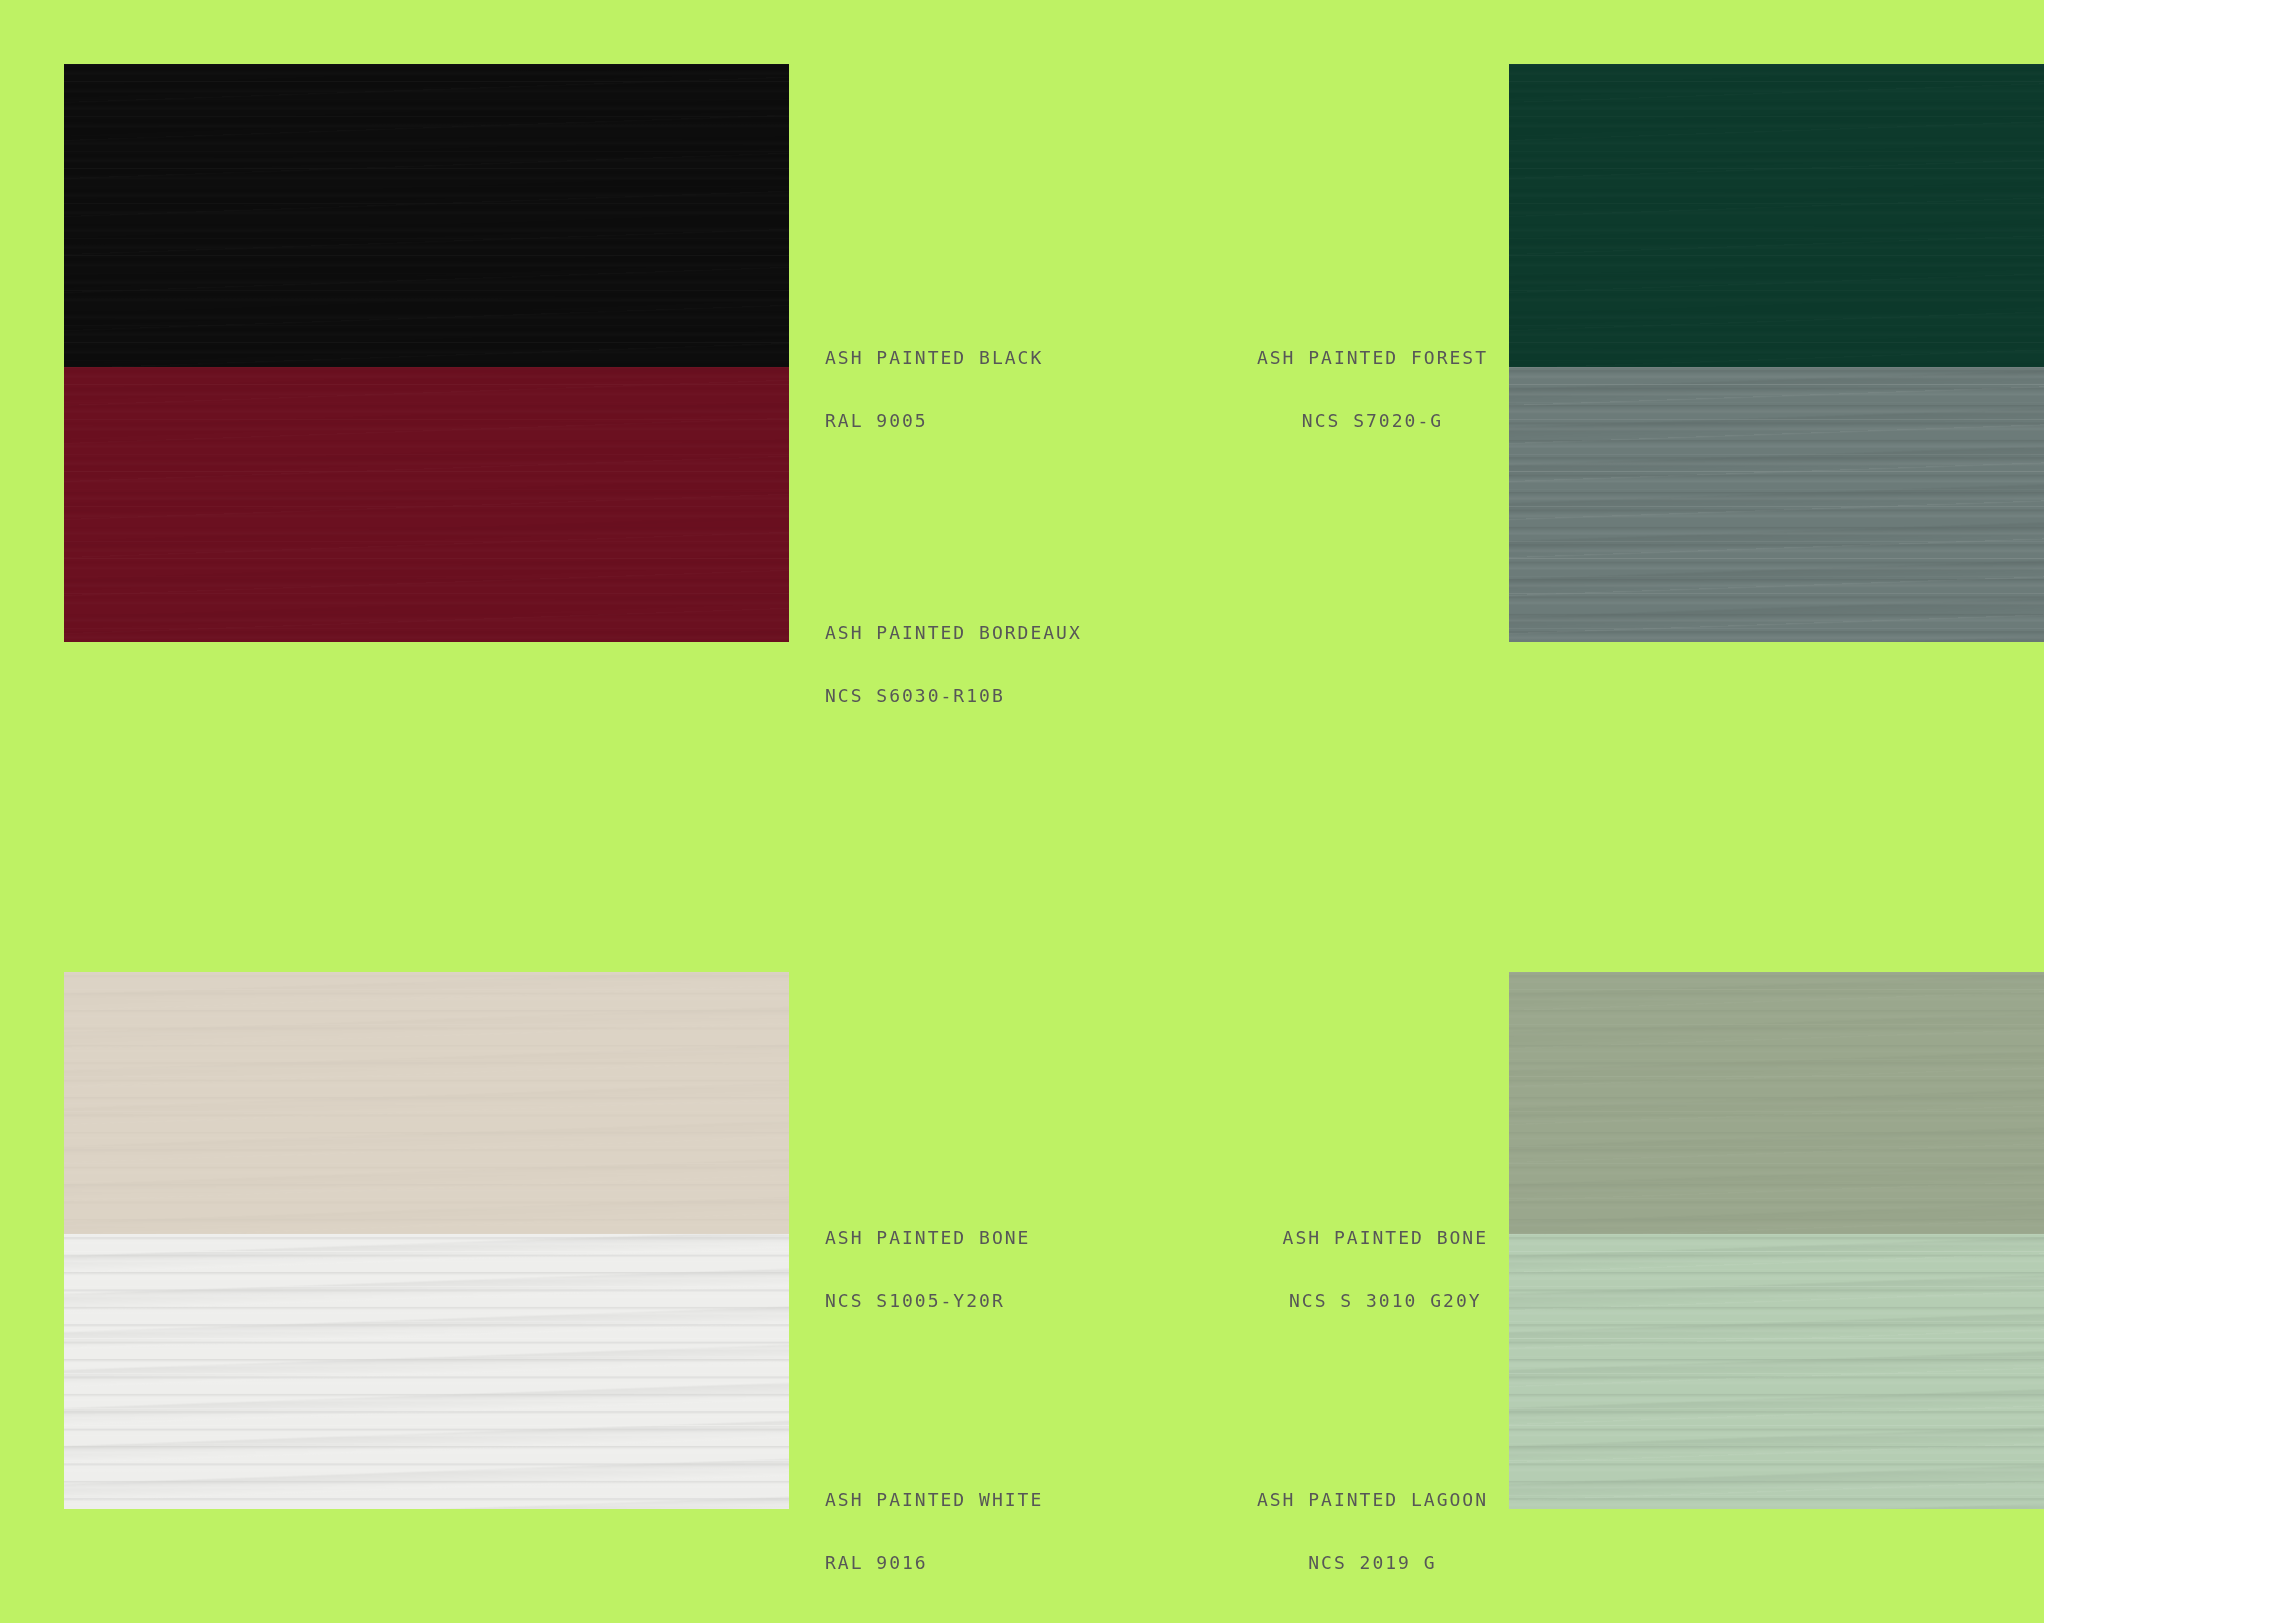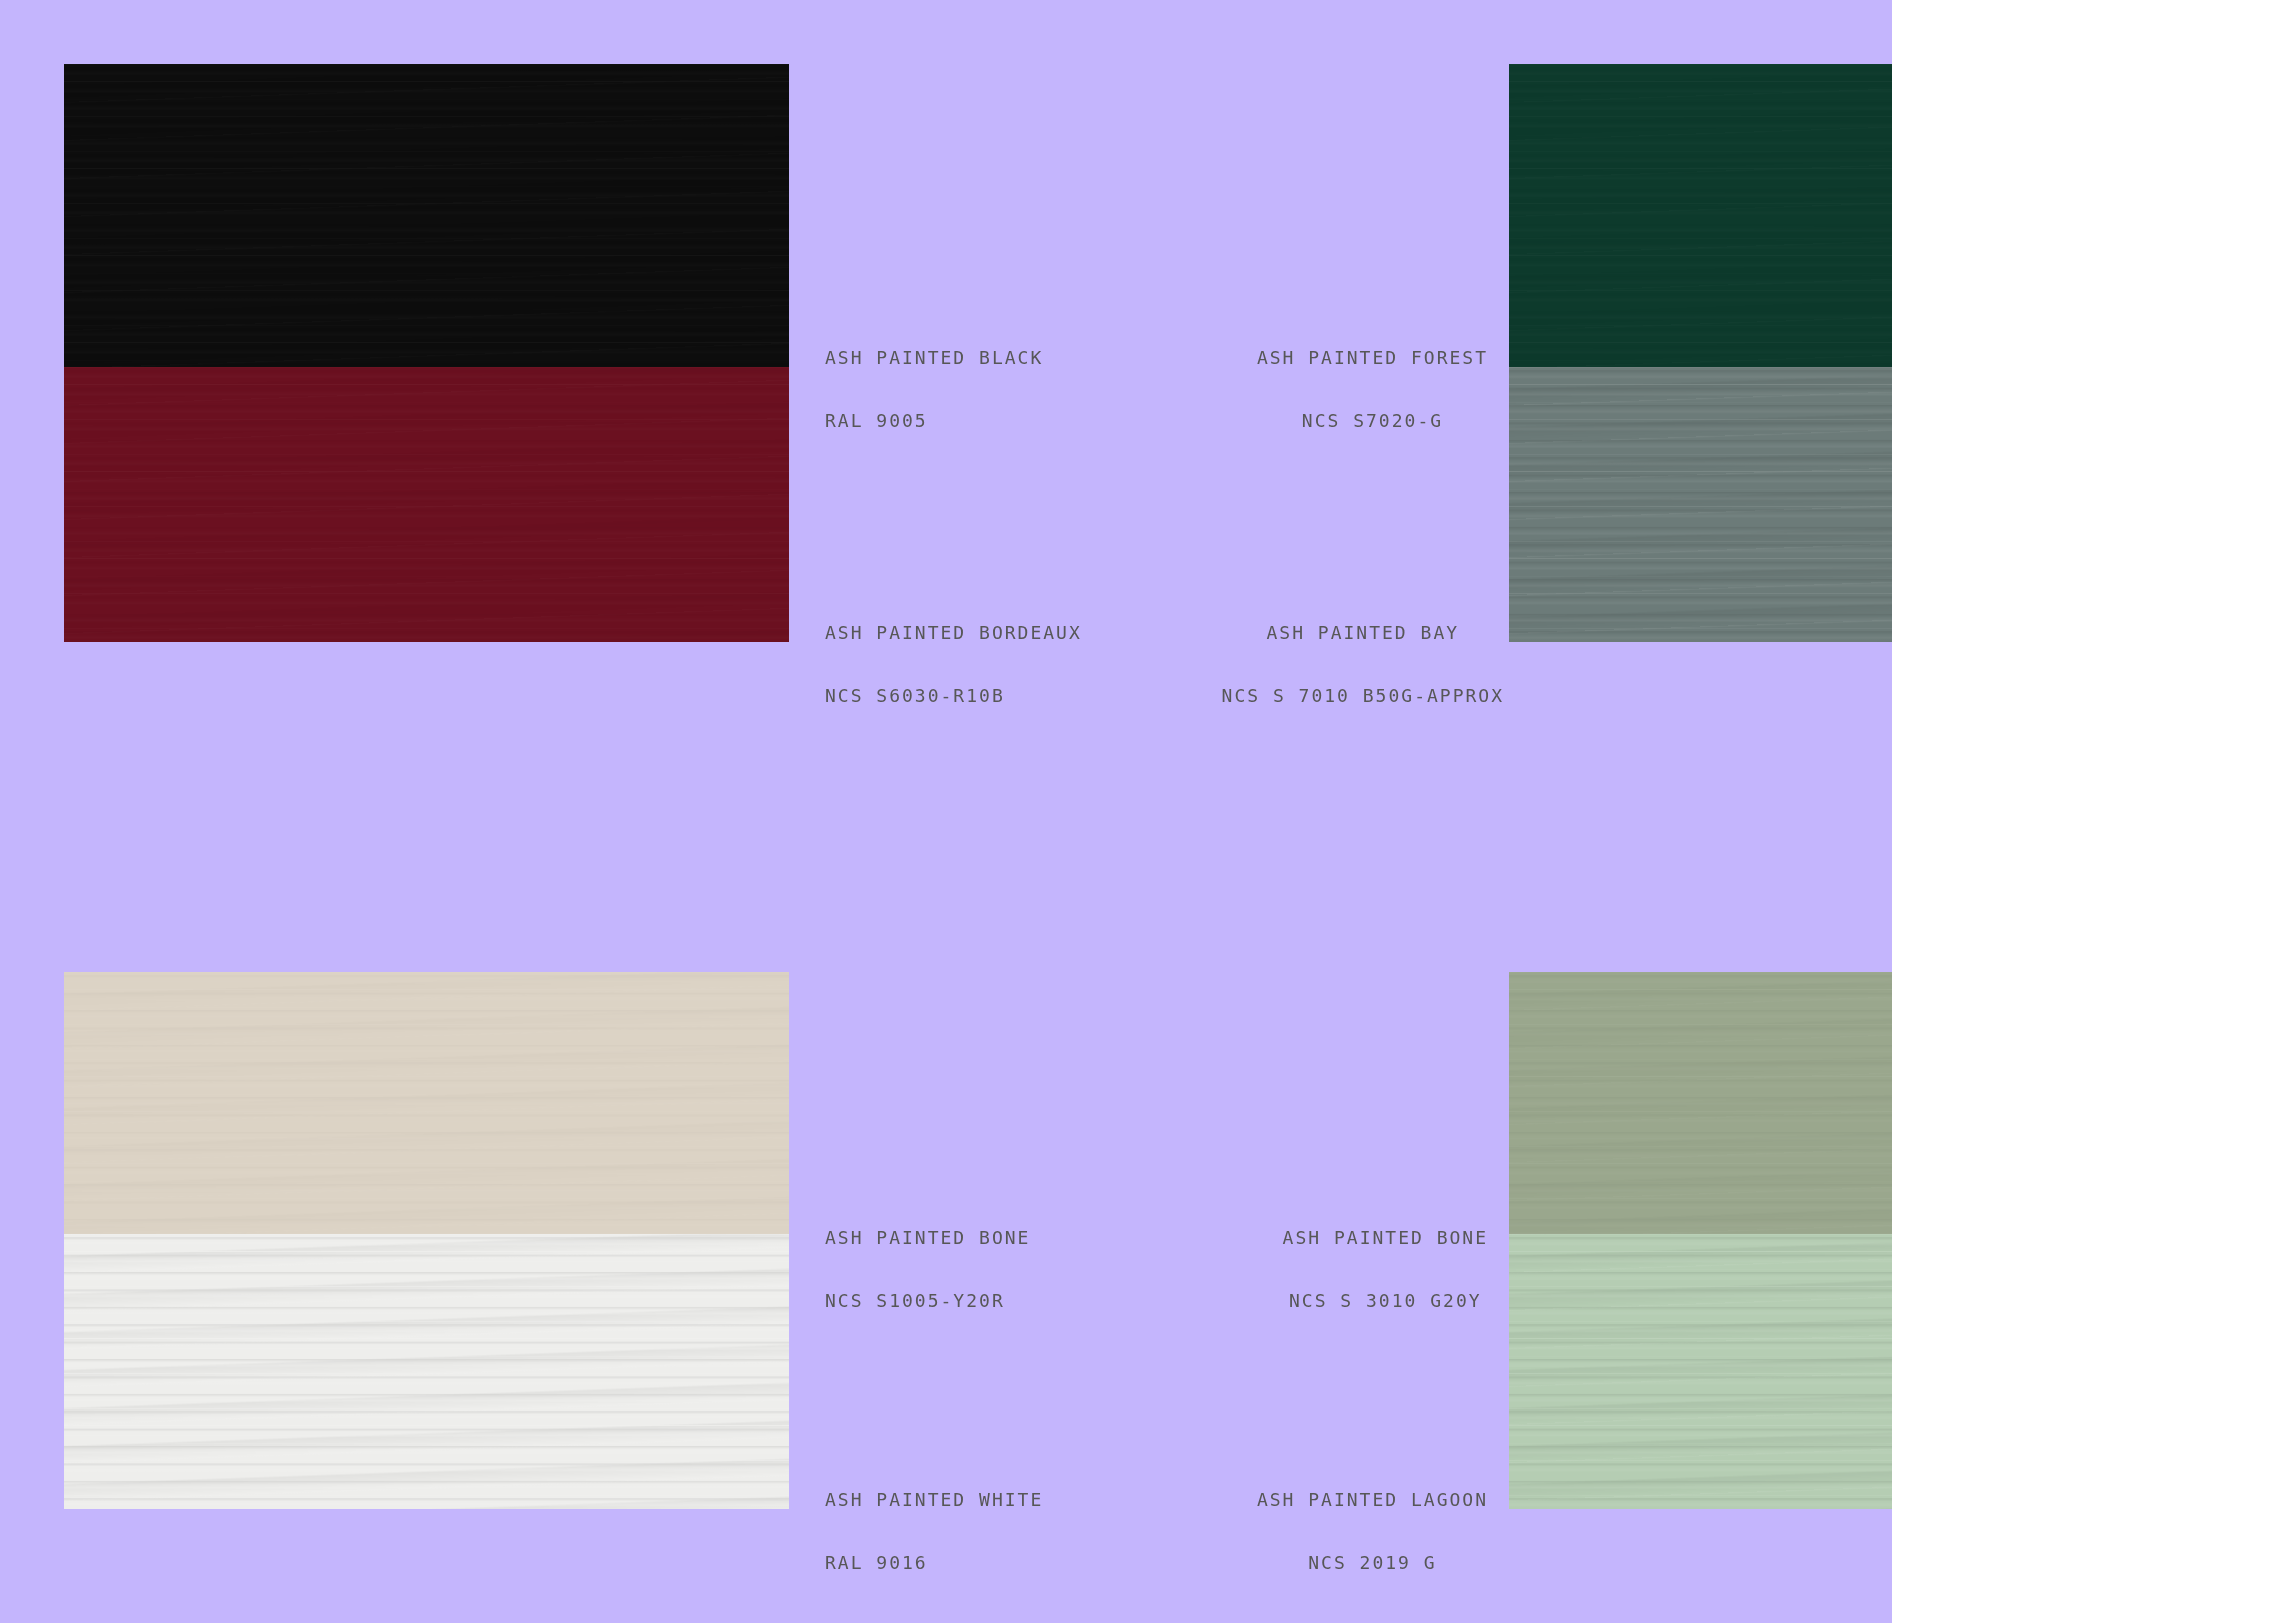--- a/index.html
+++ b/index.html
@@ -10,23 +10,23 @@
   }
   body {
     width: 2296px;
     height: 1624px;
     font-family: "DejaVu Sans Mono", "Liberation Mono", monospace;
     -webkit-font-smoothing: antialiased;
   }
 
   .sheet {
     position: relative;
-    width: 1892px;
+    width: 2044px;
     height: 1624px;
-    background: #c4b5fd;
+    background: #bef264;
     overflow: hidden;
   }
 
   
   .row {
     position: absolute;
     left: 0;
     width: 2296px;
     height: 301px;
   }
@@ -143,24 +143,20 @@
     </div>
     <div class="caption left">
       <span class="cap-name">ASH PAINTED BORDEAUX</span>
       <span class="cap-code">NCS S6030-R10B</span>
     </div>
 
     <div class="swatch right">
       <div class="paint" style="background: rgb(108, 123, 121);"></div>
       <div class="grain grain-strong"></div>
     </div>
-    <div class="caption right">
-      <span class="cap-name">ASH PAINTED BAY</span>
-      <span class="cap-code">NCS S 7010 B50G-APPROX</span>
-    </div>
   </div>
 
 
   <div class="row row-3">
     <div class="swatch left">
       <div class="paint" style="background: rgb(220, 211, 197);"></div>
       <div class="grain grain-soft"></div>
     </div>
     <div class="caption left">
       <span class="cap-name">ASH PAINTED BONE</span>

